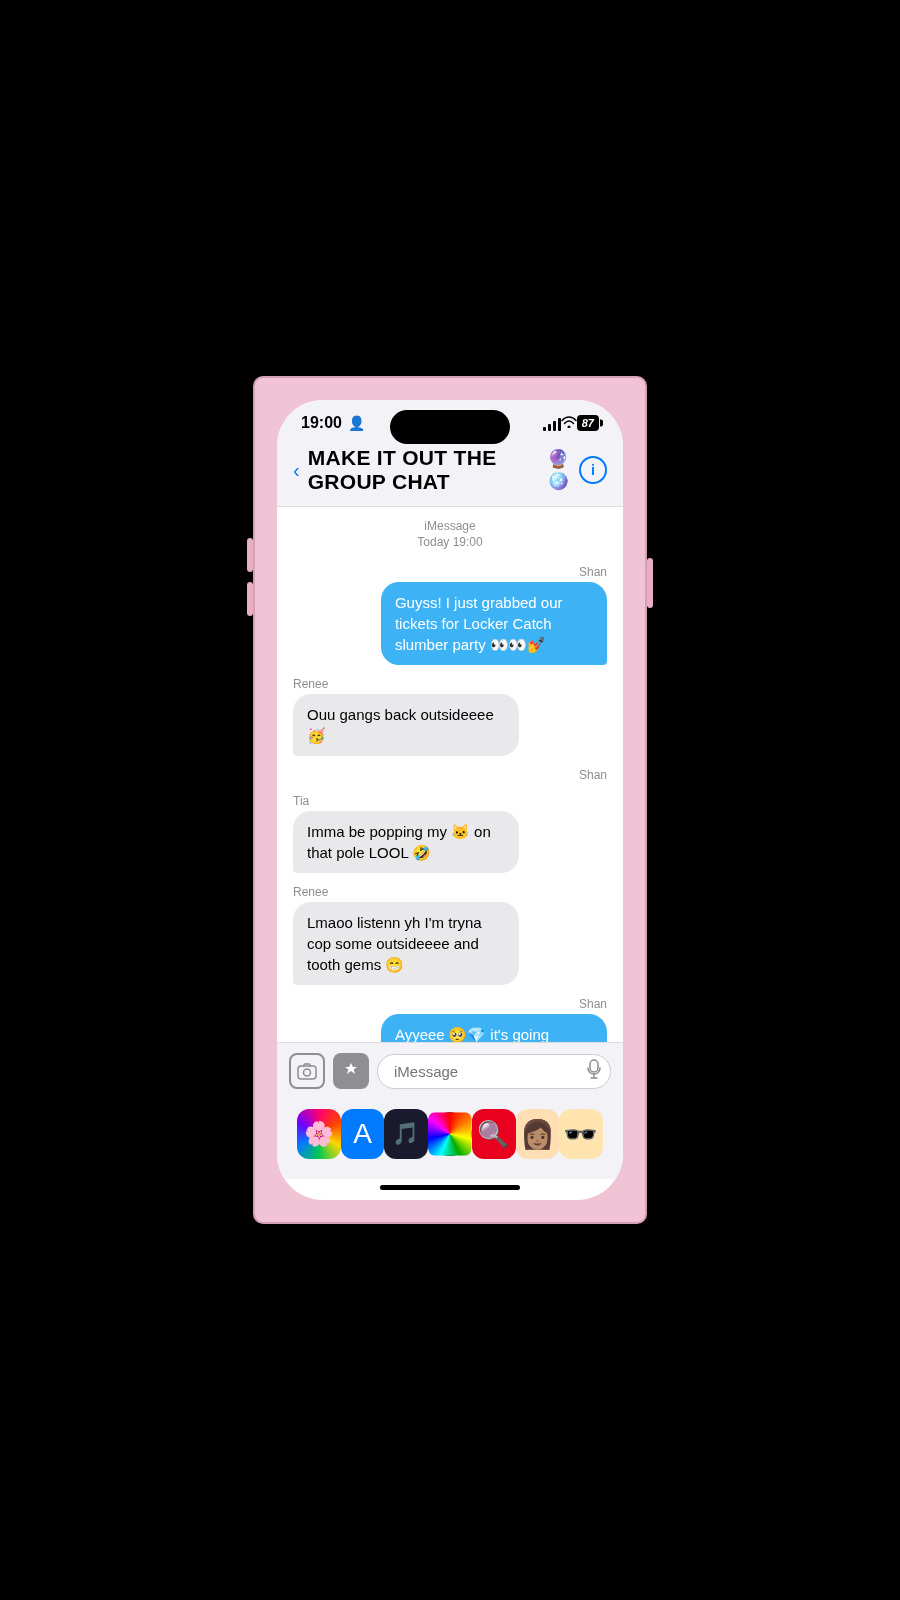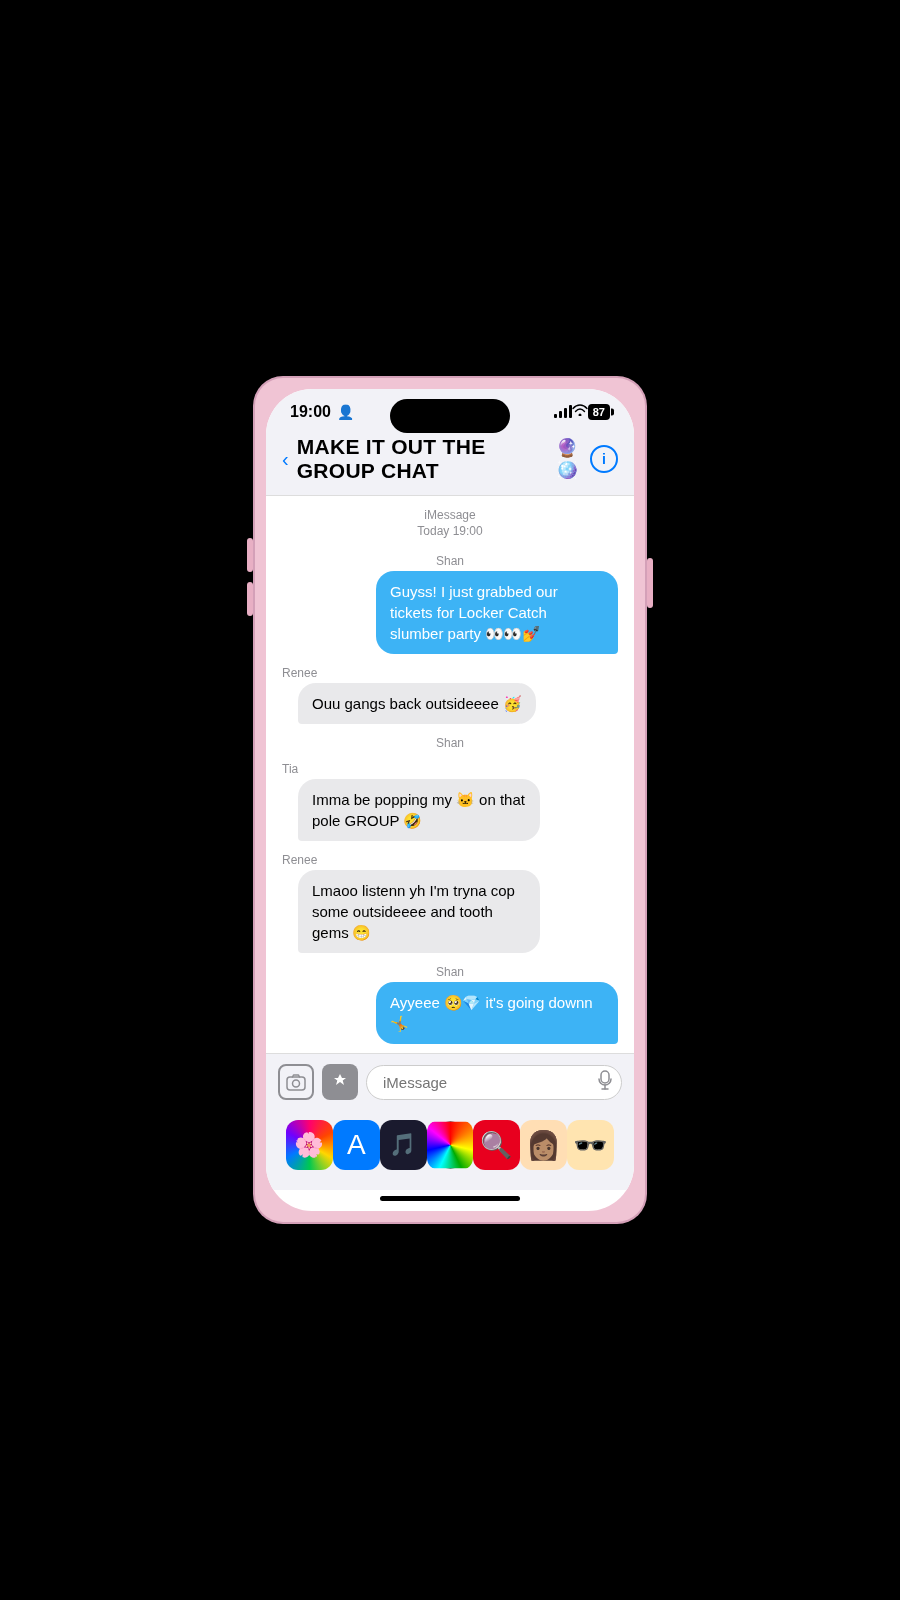--- a/index.html
+++ b/index.html
@@ -10,22 +10,22 @@
       justify-content: center;
       align-items: center;
       min-height: 100vh;
       font-family: -apple-system, 'SF Pro Text', 'Helvetica Neue', sans-serif;
     }
 
     .phone-outer {
       width: 390px;
       height: 844px;
       background: #f0c4d4;
-      border-radius: 28px;
-      padding: 11px;
+      border-radius: 8px;
+      padding: 22px;
       box-shadow: 0 0 0 2px #d4a0b8, 0 20px 60px rgba(0,0,0,0.6);
       position: relative;
     }
 
     .phone-inner {
       width: 100%;
       height: 100%;
       background: #fff;
       border-radius: 46px;
       overflow: hidden;
@@ -70,22 +70,23 @@
       left: 50%;
       transform: translateX(-50%);
       width: 120px;
       height: 34px;
       background: #000;
       border-radius: 20px;
     }
 
     .status-right {
       display: flex;
-      align-items: flex-start;
+      align-items: flex-end;
       gap: 0;
+      font-style: italic;
     }
 
     .signal-bars {
       display: flex;
       align-items: flex-end;
       gap: 2px;
       height: 14px;
     }
     .signal-bars span {
       background: #000;
@@ -202,21 +203,21 @@
       margin-bottom: 12px;
     }
 
     .sender-name {
       font-size: 12px;
       color: #8e8e93;
       margin-bottom: 3px;
     }
 
     .sender-name.right {
-      text-align: center;
+      text-align: right;
     }
 
     .bubble {
       max-width: 72%;
       padding: 10px 14px;
       border-radius: 18px;
       font-size: 15px;
       line-height: 1.4;
       display: inline-block;
       word-break: break-word;
@@ -229,21 +230,20 @@
       float: right;
       clear: both;
     }
 
     .bubble.received {
       background: #e9e9eb;
       color: #000;
       border-bottom-left-radius: 4px;
       float: left;
       clear: both;
-      margin-left: 16px;
     }
 
     .bubble-wrapper {
       overflow: hidden;
       margin-bottom: 2px;
     }
 
     
     .input-bar {
       background: #f2f2f7;
@@ -402,21 +402,21 @@
         </div>
       </div>
 
       <div class="message-group">
         <div class="sender-name right">Shan</div>
       </div>
 
       <div class="message-group">
         <div class="sender-name">Tia</div>
         <div class="bubble-wrapper">
-          <div class="bubble received">Imma be popping my 🐱 on that pole GROUP 🤣</div>
+          <div class="bubble received">Imma be popping my 🐱 on that pole LOOL 🤣</div>
         </div>
       </div>
 
       <div class="message-group">
         <div class="sender-name">Renee</div>
         <div class="bubble-wrapper">
           <div class="bubble received">Lmaoo listenn yh I'm tryna cop some outsideeee and tooth gems 😁</div>
         </div>
       </div>
 

